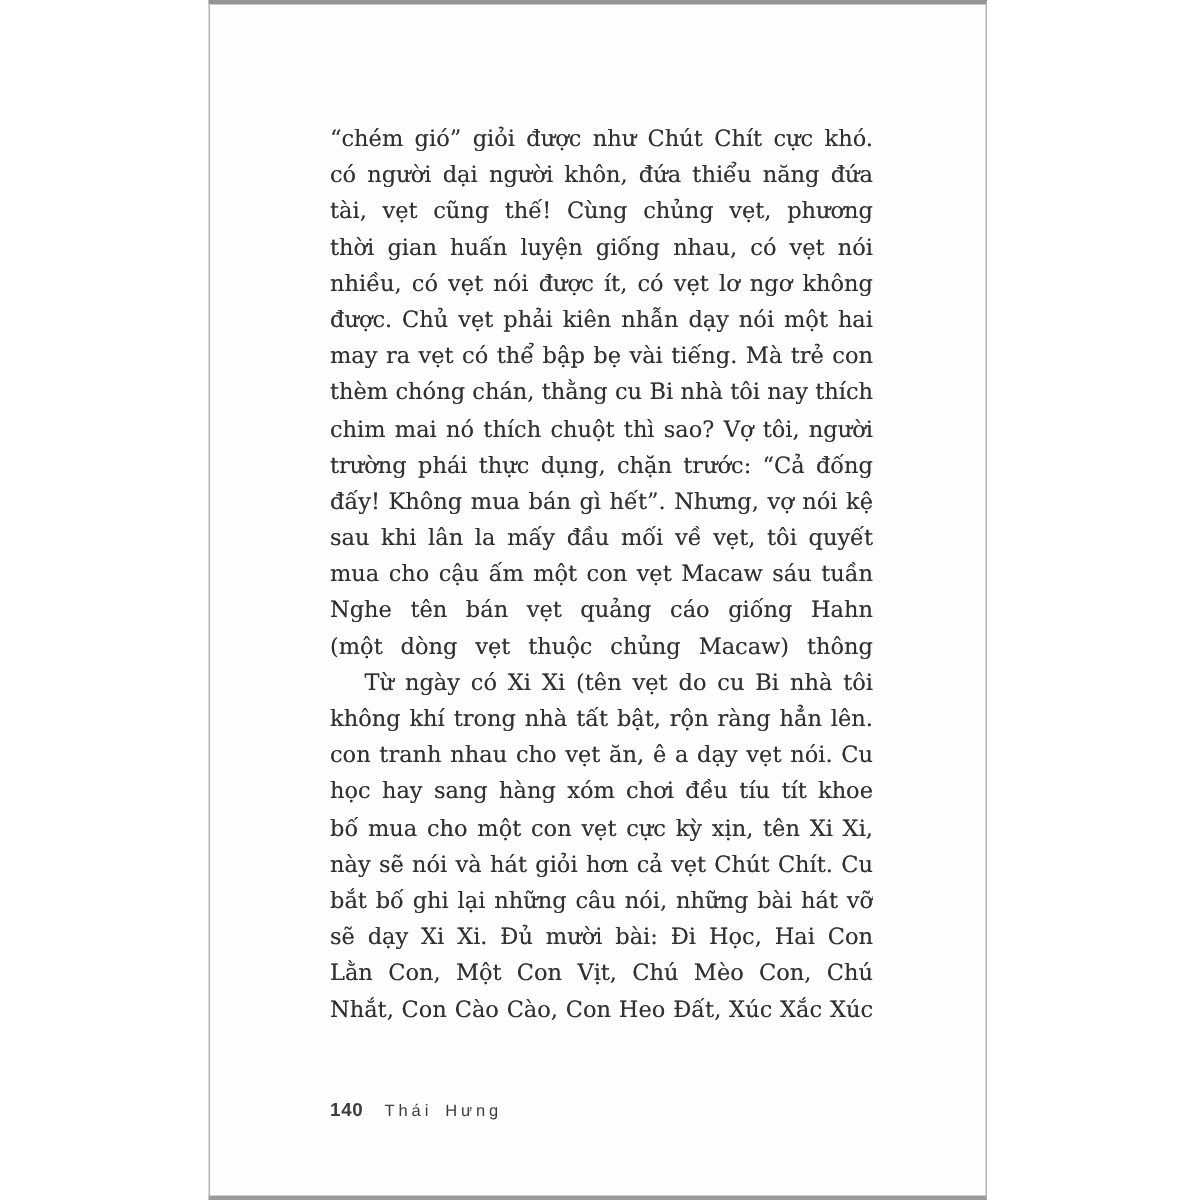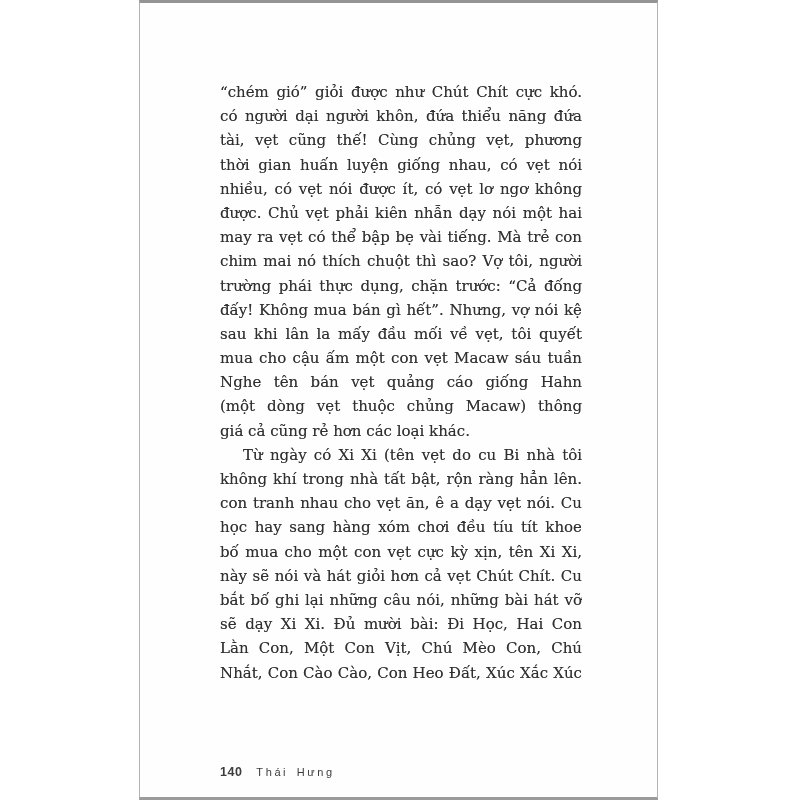--- a/index.html
+++ b/index.html
@@ -43,21 +43,21 @@
   .line.indent {
     text-indent: 23px;
   }
   .line.no-justify {
     text-align: left;
     text-align-last: left;
   }
   .page-footer {
     position: absolute;
     left: 80px;
-    top: 762px;
+    top: 730px;
     display: flex;
     align-items: baseline;
     gap: 14px;
     font-family: "Liberation Sans", sans-serif;
     color: #3c3c3c;
   }
   .page-number {
     font-size: 12.5px;
     font-weight: bold;
     letter-spacing: 0.5px;
@@ -73,28 +73,28 @@
 
 <div class="scan-page">
   <div class="text-column">
       <div class="line">“chém gió” giỏi được như Chút Chít cực khó. Xã hội</div>
       <div class="line">có người dại người khôn, đứa thiểu năng đứa thiên</div>
       <div class="line">tài, vẹt cũng thế! Cùng chủng vẹt, phương pháp và</div>
       <div class="line">thời gian huấn luyện giống nhau, có vẹt nói được</div>
       <div class="line">nhiều, có vẹt nói được ít, có vẹt lơ ngơ không nói</div>
       <div class="line">được. Chủ vẹt phải kiên nhẫn dạy nói một hai năm,</div>
       <div class="line">may ra vẹt có thể bập bẹ vài tiếng. Mà trẻ con cả</div>
+      <div class="line">thèm chóng chán, thằng cu Bi nhà tôi nay thích</div>
       <div class="line">chim mai nó thích chuột thì sao? Vợ tôi, người theo</div>
       <div class="line">trường phái thực dụng, chặn trước: “Cả đống tiền</div>
       <div class="line">đấy! Không mua bán gì hết”. Nhưng, vợ nói kệ vợ,</div>
       <div class="line">sau khi lân la mấy đầu mối về vẹt, tôi quyết định</div>
       <div class="line">mua cho cậu ấm một con vẹt Macaw sáu tuần tuổi.</div>
       <div class="line">Nghe tên bán vẹt quảng cáo giống Hahn Macaw</div>
       <div class="line">(một dòng vẹt thuộc chủng Macaw) thông minh và</div>
-      <div class="line no-justify">giá cả cũng rẻ hơn các loại khác.</div>
       <div class="line indent">Từ ngày có Xi Xi (tên vẹt do cu Bi nhà tôi đặt),</div>
       <div class="line">không khí trong nhà tất bật, rộn ràng hẳn lên. Bố</div>
       <div class="line">con tranh nhau cho vẹt ăn, ê a dạy vẹt nói. Cu Bi đi</div>
       <div class="line">học hay sang hàng xóm chơi đều tíu tít khoe được</div>
       <div class="line">bố mua cho một con vẹt cực kỳ xịn, tên Xi Xi, sau</div>
       <div class="line">này sẽ nói và hát giỏi hơn cả vẹt Chút Chít. Cu cậu</div>
       <div class="line">bắt bố ghi lại những câu nói, những bài hát vỡ lòng</div>
       <div class="line">sẽ dạy Xi Xi. Đủ mười bài: Đi Học, Hai Con Thằn</div>
       <div class="line">Lằn Con, Một Con Vịt, Chú Mèo Con, Chú Chuột</div>
       <div class="line">Nhắt, Con Cào Cào, Con Heo Đất, Xúc Xắc Xúc Xẻ,</div>

